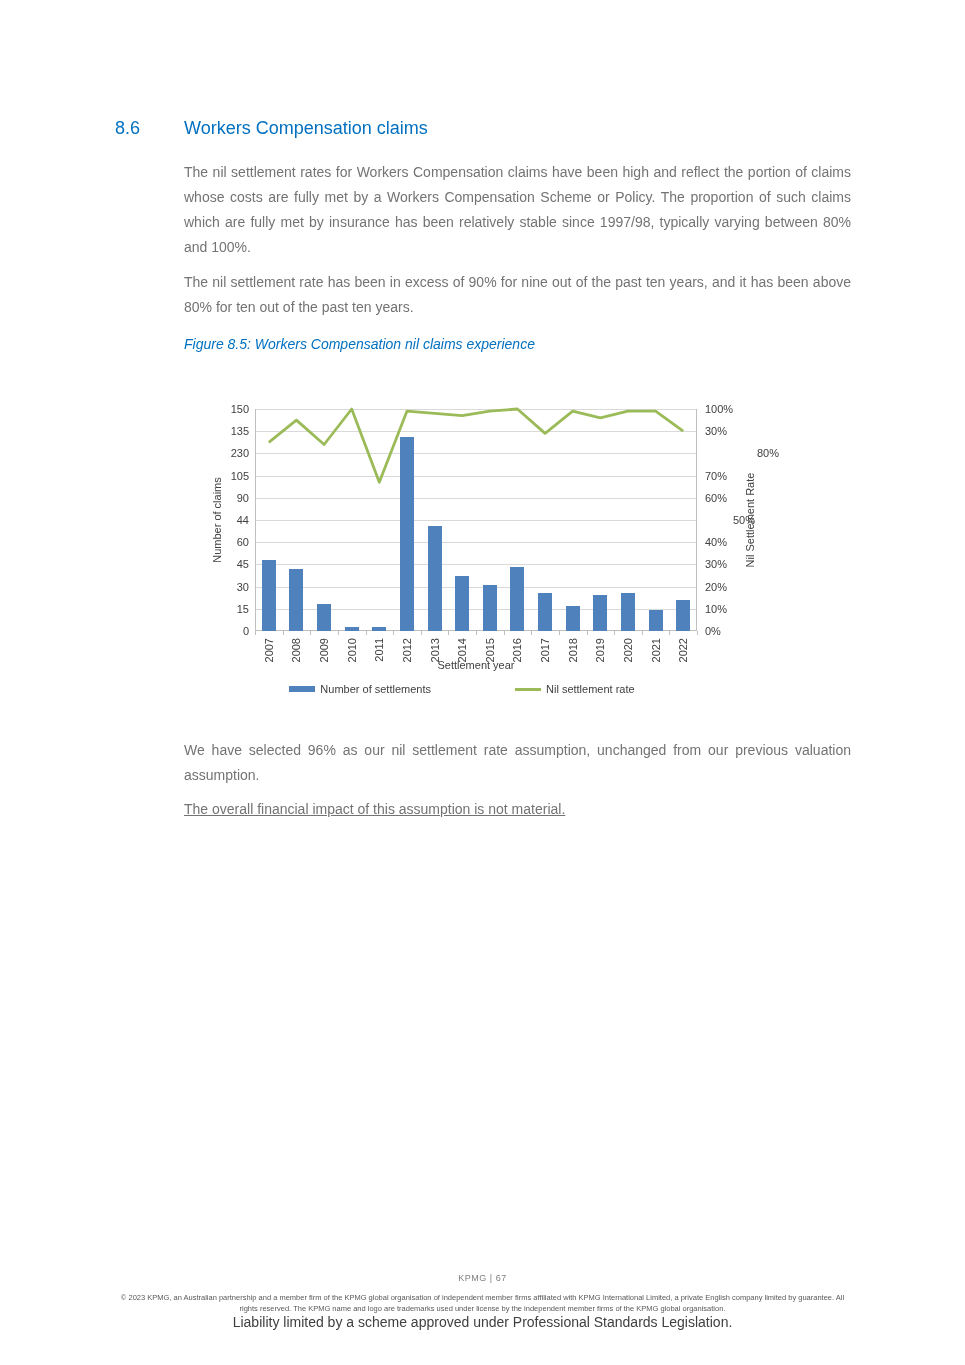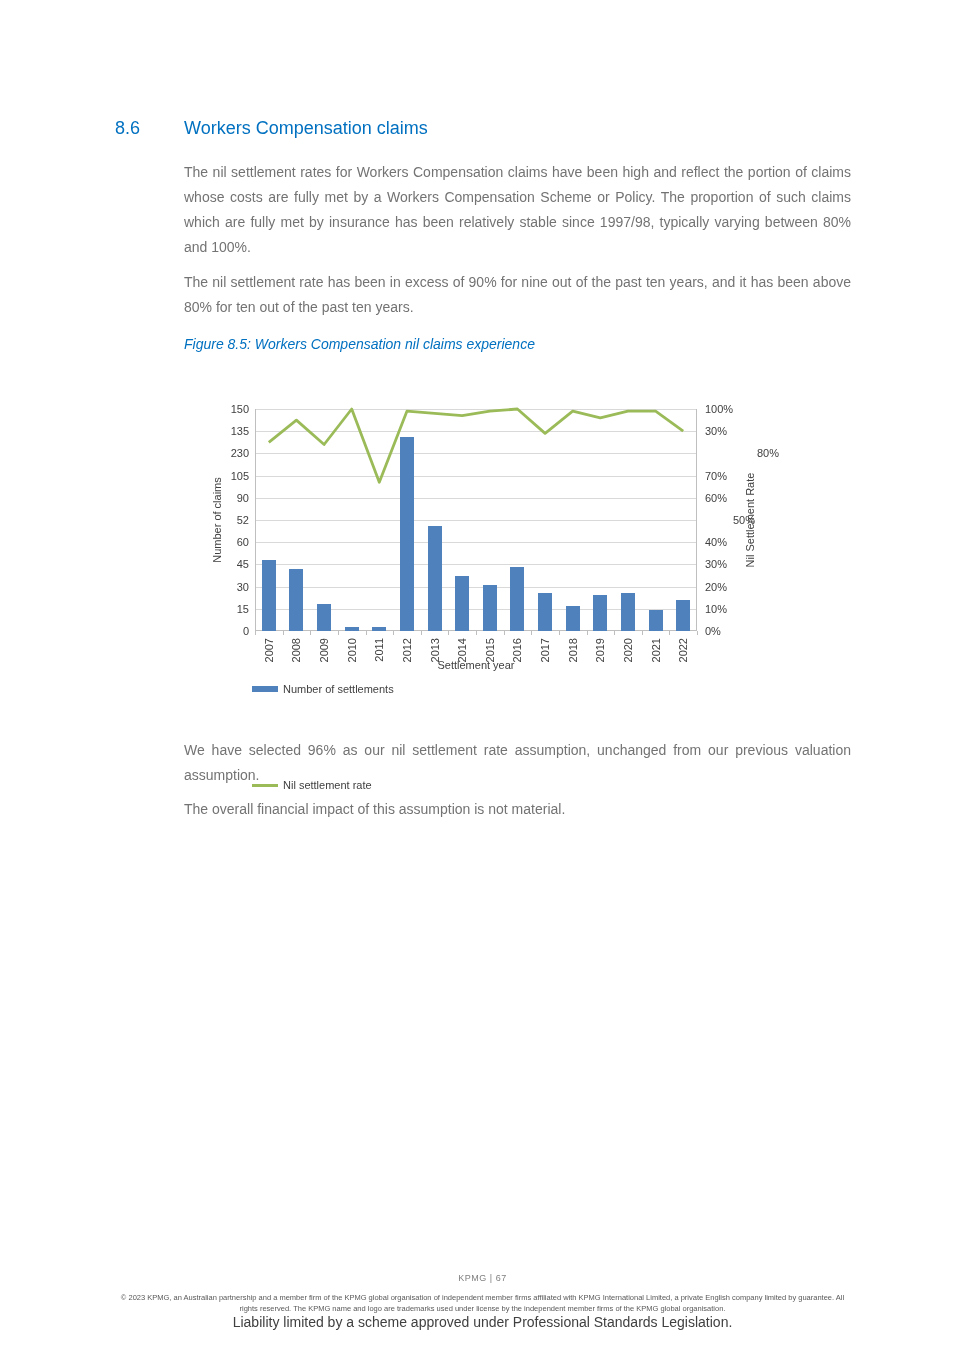--- a/index.html
+++ b/index.html
@@ -28,21 +28,21 @@
     margin-left: 184px;
     width: 667px;
     font-size: 14px;
     line-height: 25px;
     text-align: justify;
     color: #737373;
   }
   .p1 { margin-top: 21px; }
   .p2 { margin-top: 10px; }
   .p3 { margin-top: 26px; }
-  .p4 { margin-top: 9px; }
+  .p4 { margin-top: 9px; text-decoration: underline; }
   .figure-caption {
     margin-top: 16px;
     margin-left: 184px;
     color: #0070c0;
     font-size: 14px;
     line-height: 17px;
     font-style: italic;
   }
   
   #chart {
@@ -129,21 +129,21 @@
       <div class="bar" style="left: 445.562px; top: 213.28px; width: 14px; height: 20.72px; background: rgb(79, 129, 189);"></div>
       <div class="bar" style="left: 473.188px; top: 202.92px; width: 14px; height: 31.08px; background: rgb(79, 129, 189);"></div>
       <svg viewBox="0 0 442 222" preserveAspectRatio="none" style="position: absolute; left: 52px; top: 12px; width: 442px; height: 222px; overflow: visible;">
         <polyline points="13.8,33.3 41.4,11.1 69.1,35.5 96.7,0.0 124.3,73.3 151.9,2.2 179.6,4.4 207.2,6.7 234.8,2.2 262.4,0.0 290.1,24.4 317.7,2.2 345.3,8.9 372.9,2.2 400.6,2.2 428.2,22.2" fill="none" stroke="#9bbb59" stroke-width="2.8" stroke-linejoin="round"></polyline>
       </svg>
       <div class="ytick-label" style="left: 2px; top: 228px;">0</div>
       <div class="ytick-label" style="left: 2px; top: 205.8px;">15</div>
       <div class="ytick-label" style="left: 2px; top: 183.6px;">30</div>
       <div class="ytick-label" style="left: 2px; top: 161.4px;">45</div>
       <div class="ytick-label" style="left: 2px; top: 139.2px;">60</div>
-      <div class="ytick-label" style="left: 2px; top: 117px;">52</div>
+      <div class="ytick-label" style="left: 2px; top: 117px;">44</div>
       <div class="ytick-label" style="left: 2px; top: 94.8px;">90</div>
       <div class="ytick-label" style="left: 2px; top: 72.6px;">105</div>
       <div class="ytick-label" style="left: 2px; top: 50.4px;">230</div>
       <div class="ytick-label" style="left: 2px; top: 28.2px;">135</div>
       <div class="ytick-label" style="left: 2px; top: 6px;">150</div>
       <div class="ytick-label-r" style="left: 502px; top: 228px;">0%</div>
       <div class="ytick-label-r" style="left: 502px; top: 205.8px;">10%</div>
       <div class="ytick-label-r" style="left: 502px; top: 183.6px;">20%</div>
       <div class="ytick-label-r" style="left: 502px; top: 161.4px;">30%</div>
       <div class="ytick-label-r" style="left: 502px; top: 139.2px;">40%</div>
@@ -182,21 +182,21 @@
       <div class="xtick-label" style="left: 296.438px; top: 249px;">2016</div>
       <div class="xtick-label" style="left: 324.062px; top: 249px;">2017</div>
       <div class="xtick-label" style="left: 351.688px; top: 249px;">2018</div>
       <div class="xtick-label" style="left: 379.312px; top: 249px;">2019</div>
       <div class="xtick-label" style="left: 406.938px; top: 249px;">2020</div>
       <div class="xtick-label" style="left: 434.562px; top: 249px;">2021</div>
       <div class="xtick-label" style="left: 462.188px; top: 249px;">2022</div>
       <div class="axis-title" style="left: 52px; width: 442px; top: 260px;">Settlement year</div>
       <div class="axis-title vert" style="left: -46px; top: 115px;">Number of claims</div>
       <div class="axis-title vert" style="left: 487px; top: 115px;">Nil Settlement Rate</div>
-      <div class="legend" style="left: 49px; width: 442px; top: 286px; flex-direction: column;">
+      <div class="legend" style="left: 38px; width: 442px; top: 286px;">
         <div class="legend-item">
           <span class="swatch-bar" style="background: rgb(79, 129, 189);"></span>
           <span>Number of settlements</span>
         </div>
         <div class="legend-item">
           <span class="swatch-line" style="background: rgb(155, 187, 89);"></span>
           <span>Nil settlement rate</span>
         </div>
       </div>
     </div>

